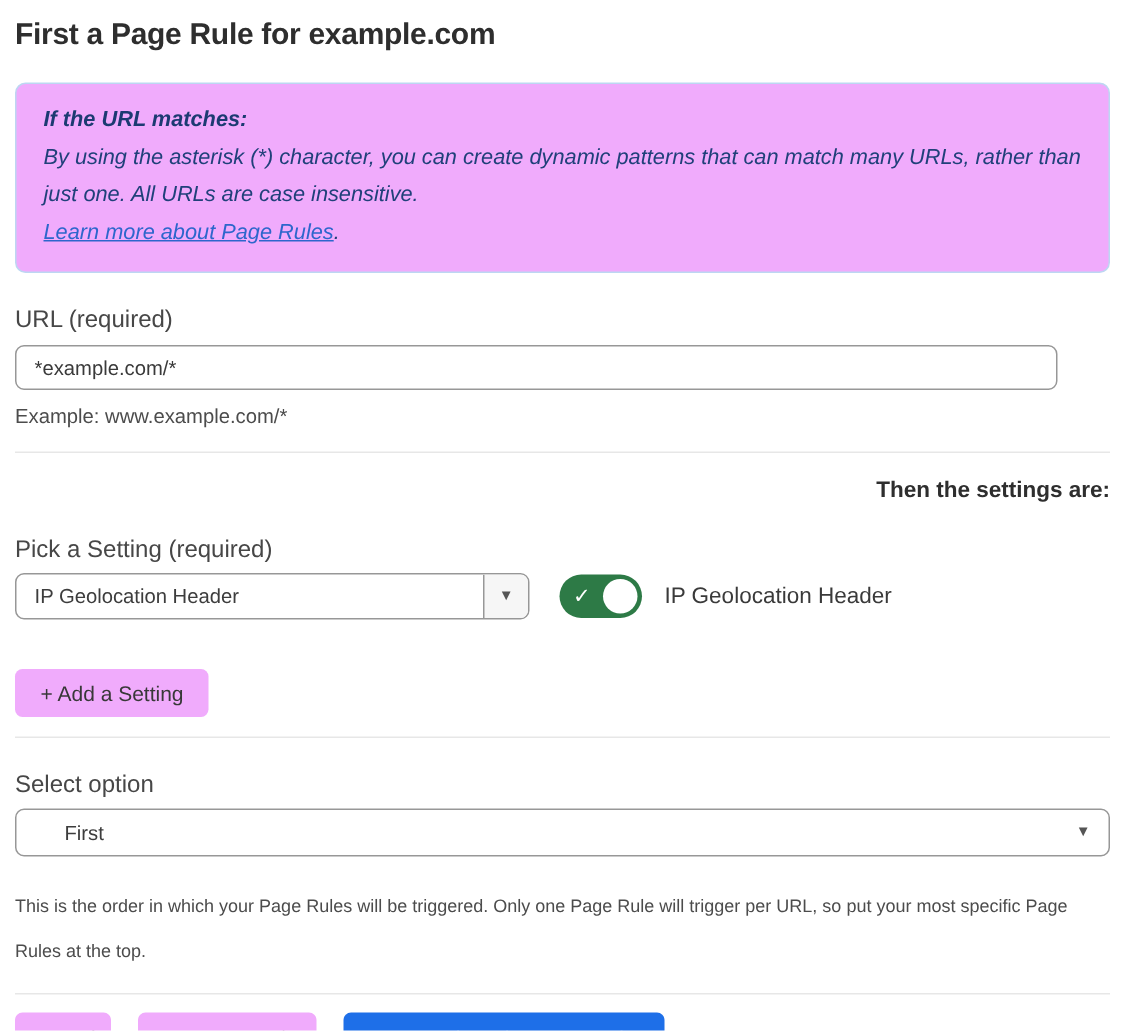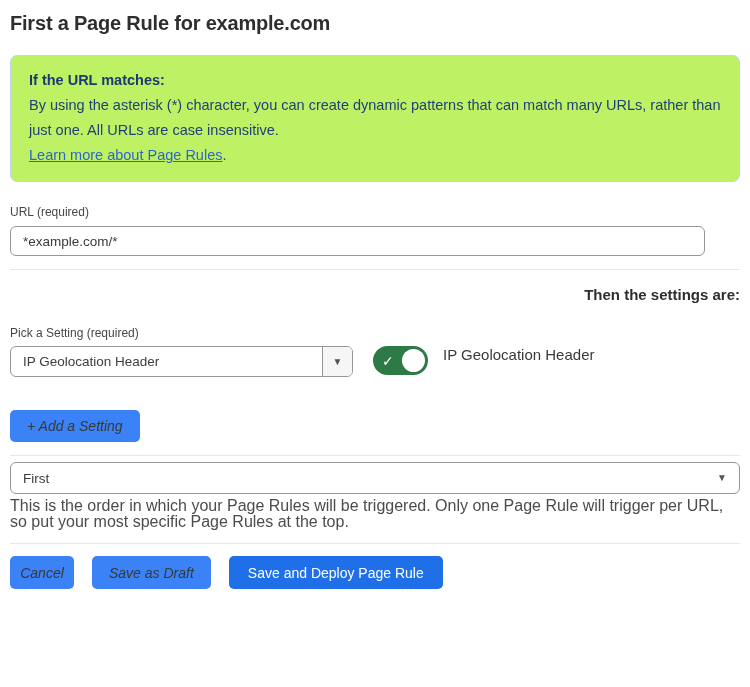--- a/index.html
+++ b/index.html
@@ -15,40 +15,41 @@
 
   h1.page-title {
     font-size: 20px;
     font-weight: bold;
     color: #2e2e2e;
     letter-spacing: -0.2px;
   }
 
   .info-box {
     margin-top: 20px;
-    background: #bef264;
+    background: #f0abfc;
     border: 1px solid #bdd7f2;
     border-radius: 7px;
     padding: 12px 18px 13px 18px;
     color: #20407a;
     font-size: 14.5px;
     line-height: 25px;
+    font-style: italic;
   }
   .info-box .info-heading { font-weight: bold; color: #1c3a72; }
   .info-box .info-body { max-width: 694px; }
   .info-box a.info-link {
     color: #2d66cc;
     text-decoration: underline;
     cursor: pointer;
   }
   .info-box .info-link-suffix { color: #20407a; }
 
   .field-label {
     margin-top: 23px;
-    font-size: 12px;
+    font-size: 16px;
     color: #474747;
   }
   .text-input {
     margin-top: 7px;
     width: 695px;
     height: 30px;
     border: 1px solid #979797;
     border-radius: 6px;
     padding: 0 12px;
     font-size: 13.5px;
@@ -76,21 +77,21 @@
     font-weight: bold;
     color: #2e2e2e;
     text-align: right;
   }
   .section-heading.settings { margin-top: 16px; }
   .section-heading.order { margin-top: 17px; }
 
   .setting-row {
     margin-top: 6px;
     display: flex;
-    align-items: flex-start;
+    align-items: center;
   }
   .select-box {
     width: 343px;
     height: 31px;
     border: 1px solid #979797;
     border-radius: 6px;
     display: flex;
     align-items: stretch;
     background: #ffffff;
     cursor: pointer;
@@ -156,54 +157,54 @@
     border: none;
     border-radius: 5px;
     font-family: "Liberation Sans", sans-serif;
     font-size: 14px;
     cursor: pointer;
     display: inline-flex;
     align-items: center;
     justify-content: center;
   }
   .btn-secondary {
-    background: #3b82f6;
+    background: #f0abfc;
     color: #383838;
-    font-style: italic;
   }
   .btn-add {
     margin-top: 33px;
     height: 32px;
     padding: 0 17px;
   }
   .order-select {
     margin-top: 6px;
     width: 730px;
     height: 32px;
     border: 1px solid #979797;
     border-radius: 6px;
     background: #ffffff;
     display: flex;
     align-items: center;
     cursor: pointer;
+    padding-left: 20px;
   }
   .order-select .select-value {
     flex: 1;
     padding-left: 12px;
     font-size: 13.5px;
     color: #3d3d3d;
   }
   .order-select .caret { margin-right: 12px; }
 
   .order-helper {
-    margin-top: 4px;
+    margin-top: 18px;
     width: 730px;
-    font-size: 16px;
+    font-size: 12px;
     color: #4c4c4c;
-    line-height: 16px;
+    line-height: 30px;
   }
   .divider.bottom { margin-top: 13px; }
 
   .action-row {
     margin-top: 12px;
     display: flex;
     align-items: center;
   }
   .action-row .btn { height: 33px; }
   .btn-cancel { width: 64px; }
@@ -225,20 +226,21 @@
   <div class="info-box">
     <div class="info-heading">If the URL matches:</div>
     <div class="info-body">By using the asterisk (*) character, you can create dynamic patterns that can match many URLs, rather than just one. All URLs are case insensitive.</div>
     <div>
       <a class="info-link">Learn more about Page Rules</a><span class="info-link-suffix">.</span>
     </div>
   </div>
 
   <div class="field-label">URL (required)</div>
   <input class="text-input" type="text" value="*example.com/*" style="">
+  <div class="helper-text">Example: www.example.com/*</div>
 
   <hr class="divider">
 
   <div class="section-heading settings">Then the settings are:</div>
 
   <div class="field-label">Pick a Setting (required)</div>
 
   <div class="setting-row">
     <div class="select-box">
       <div class="select-value">IP Geolocation Header</div>
@@ -252,20 +254,21 @@
       <span class="toggle-knob"></span>
     </div>
     <div class="toggle-label">IP Geolocation Header</div>
   </div>
 
   <button class="btn btn-secondary btn-add">+ Add a Setting</button>
 
   <hr class="divider">
 
 
+  <div class="field-label">Select option</div>
 
   <div class="order-select">
     <div class="select-value">First</div>
     <span class="caret">▼</span>
   </div>
 
   <div class="order-helper">This is the order in which your Page Rules will be triggered. Only one Page Rule will trigger per URL, so put your most specific Page Rules at the top.</div>
 
   <hr class="divider bottom">
 

